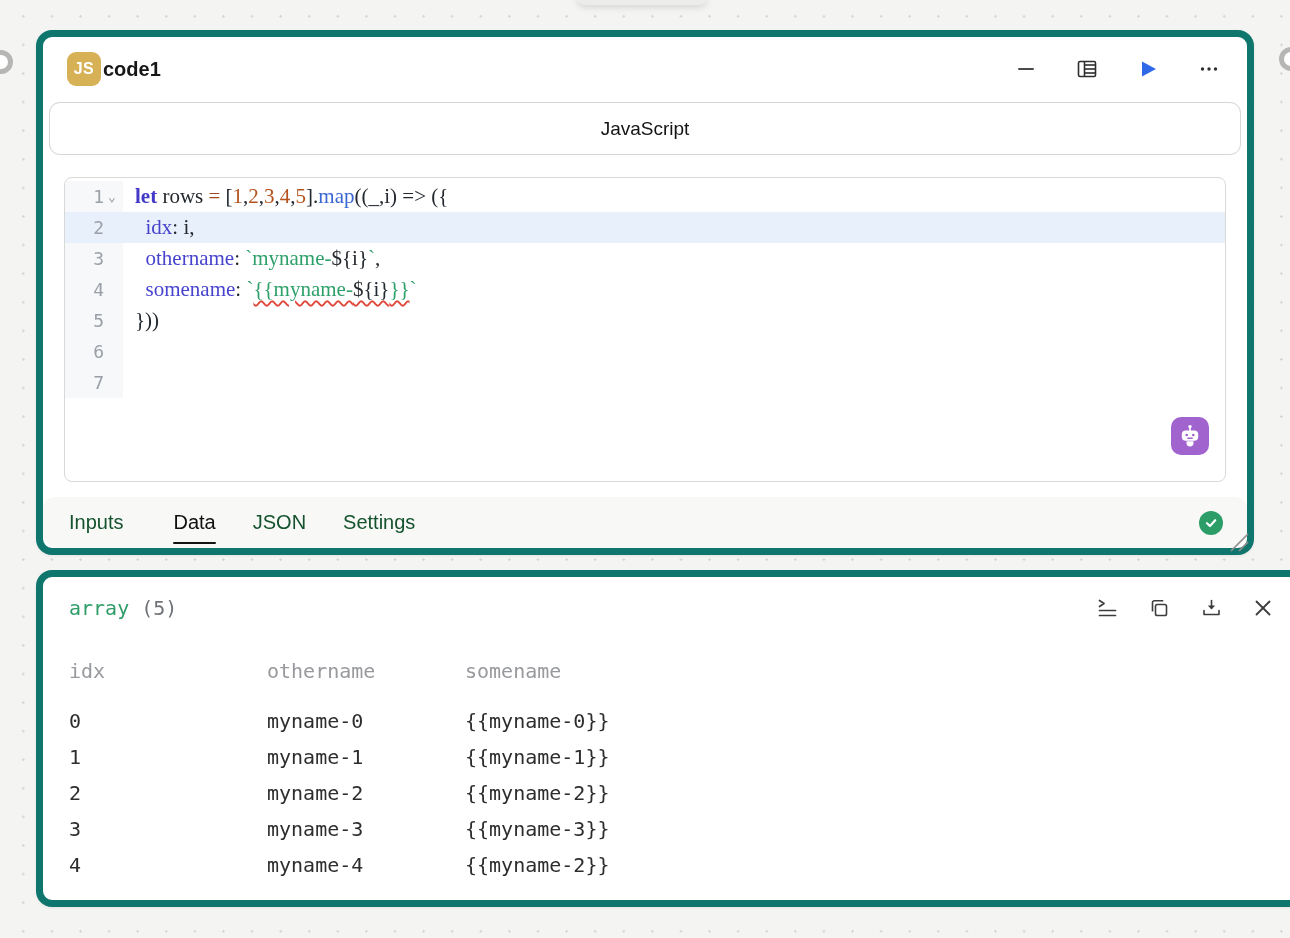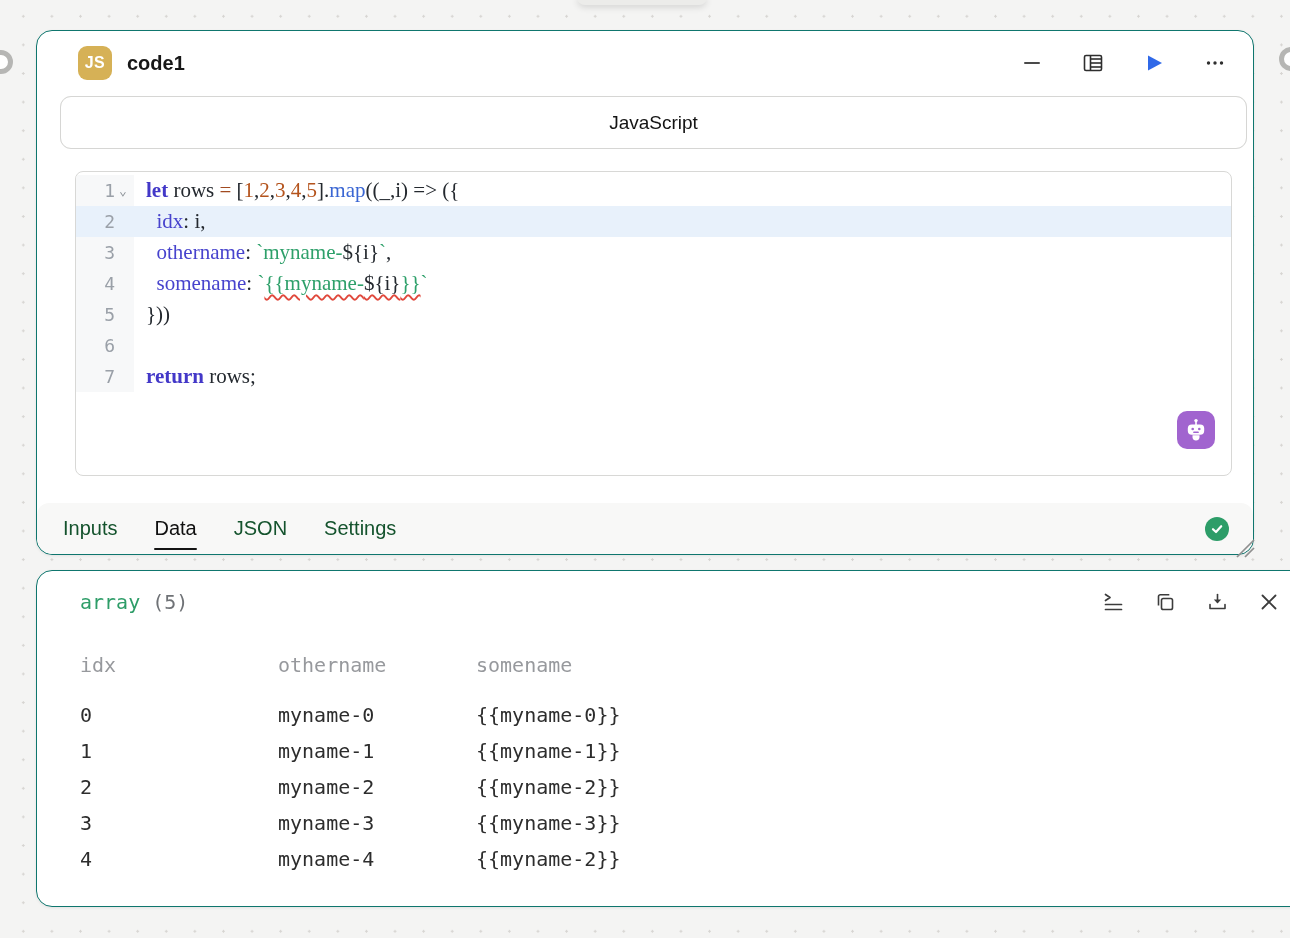--- a/index.html
+++ b/index.html
@@ -15,31 +15,31 @@
   .mono { font-family:"DejaVu Sans Mono","Liberation Mono",monospace; }
 
   
   .peek-node { position:absolute; left:577px; top:-3px; width:130px; height:8px;
     background:#ececea; border-radius:0 0 9px 9px; box-shadow:0 2px 7px rgba(0,0,0,.14); }
   .connector { position:absolute; width:24px; height:24px; border-radius:50%;
     border:5px solid #b6b6b4; background:#fff; }
   .connector.left { left:-11px; top:50px; }
   .connector.right { right:-13px; top:47px; }
 
-  .card { position:absolute; background:#fff; border:1px solid #0f766e;
-    border-radius:16px; box-shadow:0 1px 3px rgba(0,0,0,.07);padding-left:17px; }
+  .card { position:absolute; background:#fff; border:7px solid #0f766e;
+    border-radius:16px; box-shadow:0 1px 3px rgba(0,0,0,.07); }
   .main-card { left:36px; top:30px; width:1218px; height:525px; }
   .out-card  { left:36px; top:570px; width:1272px; height:337px; }
 
   
   .card-header { display:flex; align-items:center; padding:14px 26px 6px 24px; height:56px; }
   .js-badge { width:34px; height:34px; border-radius:9px; background:#d6b156;
     color:#fff; font-weight:700; font-size:16px; display:flex; align-items:center;
     justify-content:center; letter-spacing:.5px; }
-  .node-title { margin-left:15px; font-size:20px; font-weight:700; color:#171717; }
+  .node-title { margin-left:2px; font-size:20px; font-weight:700; color:#171717; }
   .header-actions { margin-left:auto; display:flex; align-items:center; gap:37px; }
   .icon-btn { display:flex; align-items:center; justify-content:center; width:24px;
     height:24px; cursor:pointer; background:none; border:none; }
 
   
   .lang-tabs { margin:9px 6px 0; height:53px; background:#ededec; border-radius:11px;
     display:flex; align-items:stretch; }
   .lang-tab { flex:1; display:flex; align-items:center; justify-content:center;
     font-size:19px; color:#8c8c8c; border-radius:11px; cursor:pointer; }
   .lang-tab.active { background:#fff; border:1px solid #d6d6d4; color:#141414;
@@ -67,21 +67,21 @@
   .tk-err { text-decoration:underline wavy #e0483c 1.5px; text-underline-offset:4px; }
   .ai-btn { position:absolute; right:16px; bottom:26px; width:38px; height:38px;
     border-radius:10px; background:#a164cf; border:none; display:flex; align-items:center;
     justify-content:center; cursor:pointer; }
 
   
   .panel-footer { position:absolute; left:0; right:0; bottom:0; height:51px;
     background:#f8f8f7; border-radius:12px 12px 16px 16px; display:flex;
     align-items:center; padding:0 24px 0 26px; gap:37px; }
   .panel-tab { font-size:20px; color:#14532d; cursor:pointer; position:relative; }
-  .panel-tab.active { color:#101010; }
+  .panel-tab.active { color:#101010;margin-left:13px; }
   .panel-tab.active::after { content:""; position:absolute; left:0; right:0;
     bottom:-10px; height:2.5px; background:#141414; border-radius:1px; }
   .status-ok { margin-left:auto; width:24px; height:24px; border-radius:50%;
     background:#2d9d68; display:flex; align-items:center; justify-content:center; }
   .resize-handle { position:absolute; right:-3px; bottom:-5px; cursor:nwse-resize; }
 
   
   .out-header { display:flex; align-items:center; padding:19px 26px 0 26px; }
   .out-type { font-size:20px; color:#2e9d68; }
   .out-count { font-size:20px; color:#6f7276; margin-left:12px; }
@@ -178,21 +178,20 @@
           <span>6</span>
           <span class="fold empty">⌄</span>
         </span>
         <span class="code"></span>
       </div>
       <div class="cm-line">
         <span class="gutter">
           <span>7</span>
           <span class="fold empty">⌄</span>
         </span>
-        <span class="code"><span class="tk-kw">return</span><span class="tk-plain"> rows;</span></span>
       </div>
       <button class="ai-btn" style="background: rgb(161, 100, 207);">
       <svg width="26" height="26" viewBox="0 0 26 26">
         <circle cx="13" cy="3.6" r="1.7" fill="#fff"></circle>
         <rect x="12.2" y="5" width="1.6" height="3" fill="#fff"></rect>
         <rect x="4.8" y="7.6" width="16.4" height="10.2" rx="4" fill="#fff"></rect>
         <circle cx="9.7" cy="12" r="1.3" fill="#a164cf"></circle>
         <circle cx="16.3" cy="12" r="1.3" fill="#a164cf"></circle>
         <rect x="10.2" y="14.6" width="5.6" height="1.5" rx="0.7" fill="#a164cf"></rect>
         <path d="M9.5 18.2 h7 v2.2 a3.5 3.5 0 0 1 -3.5 3 a3.5 3.5 0 0 1 -3.5 -3 Z" fill="#fff"></path>

